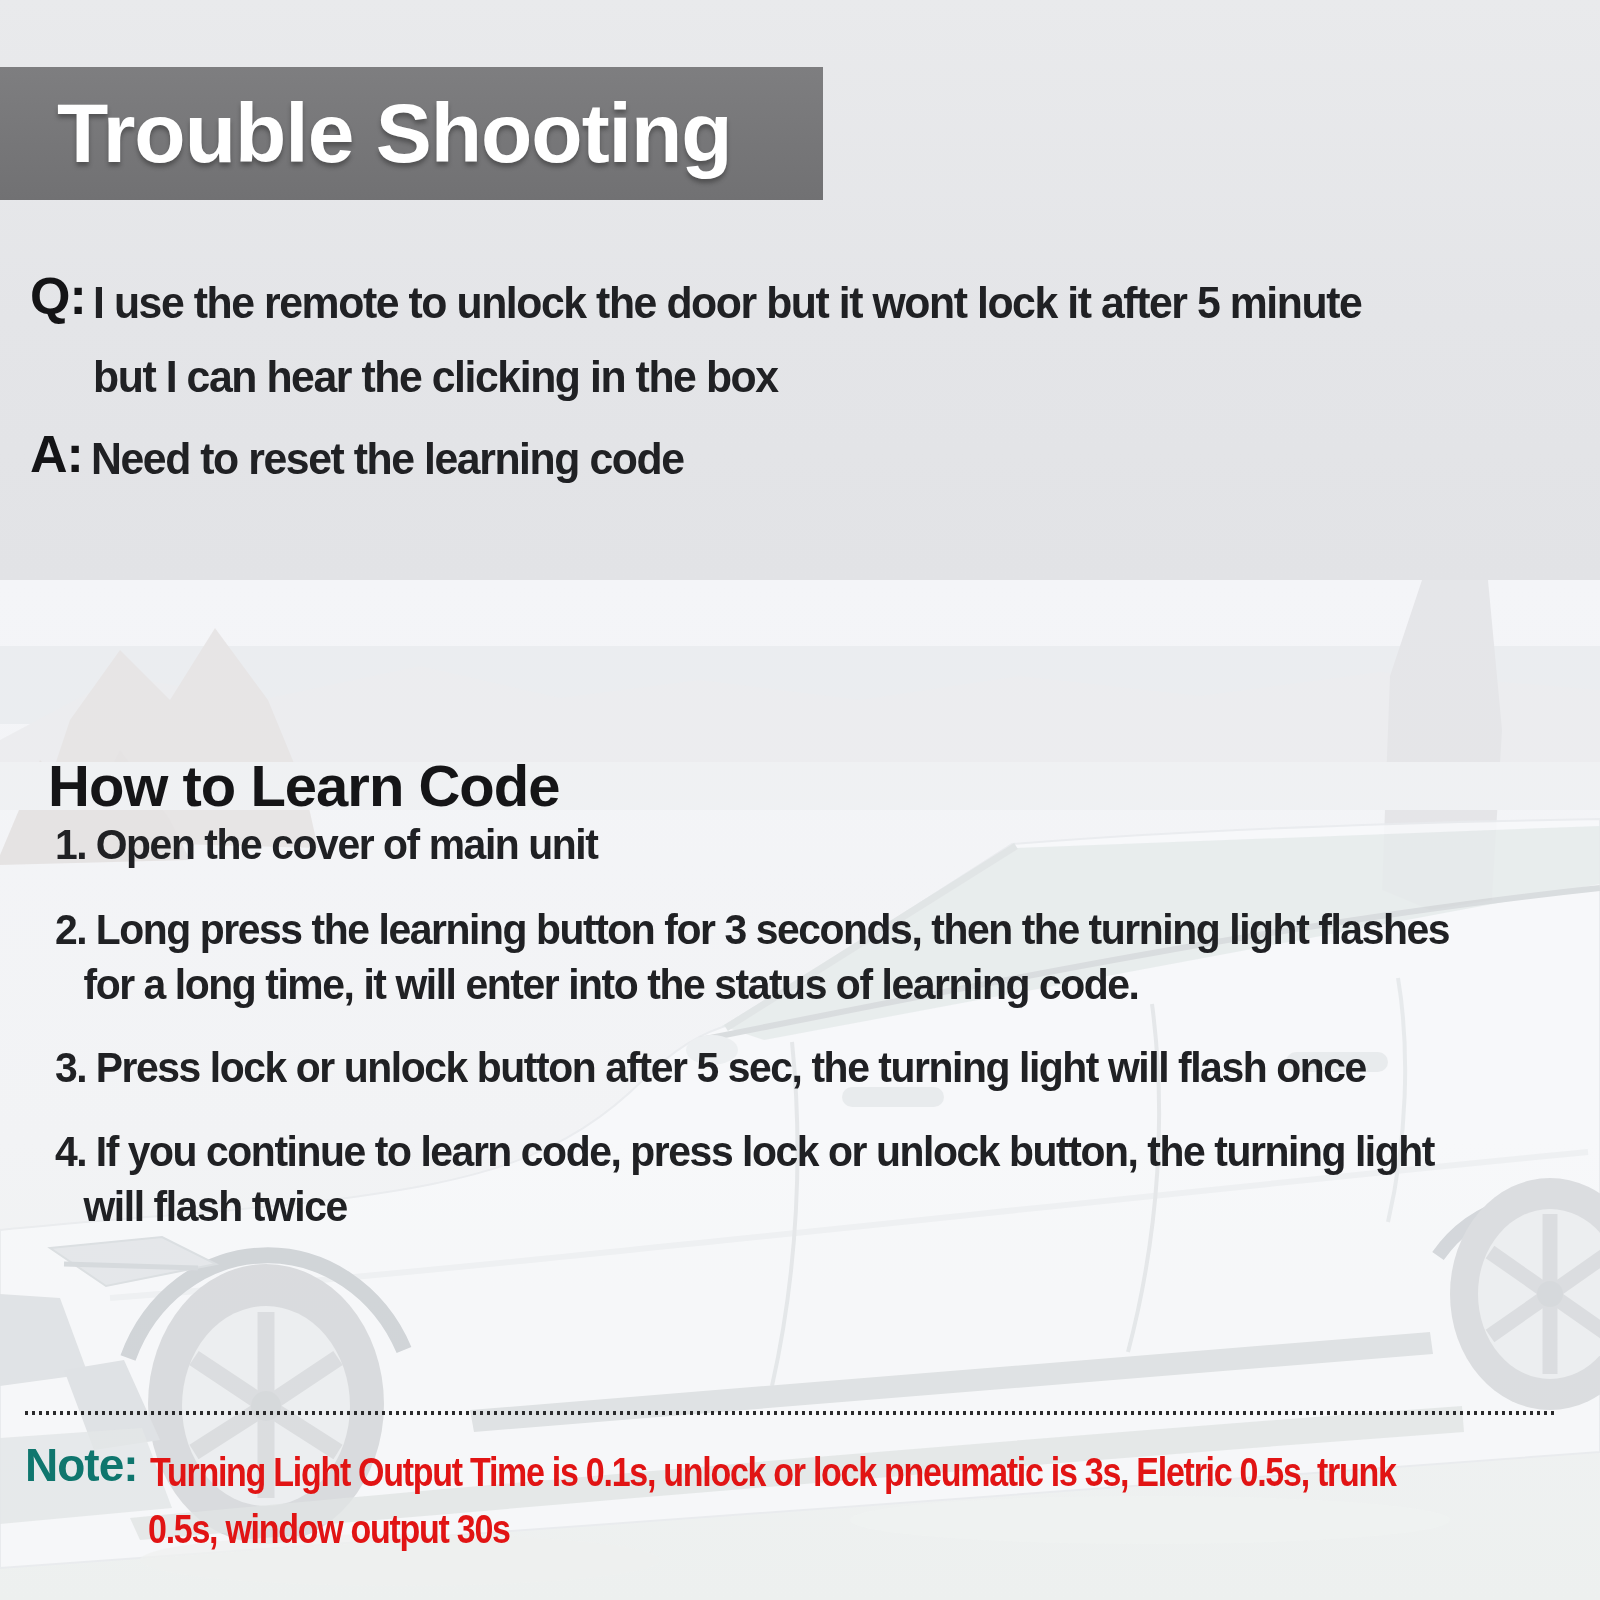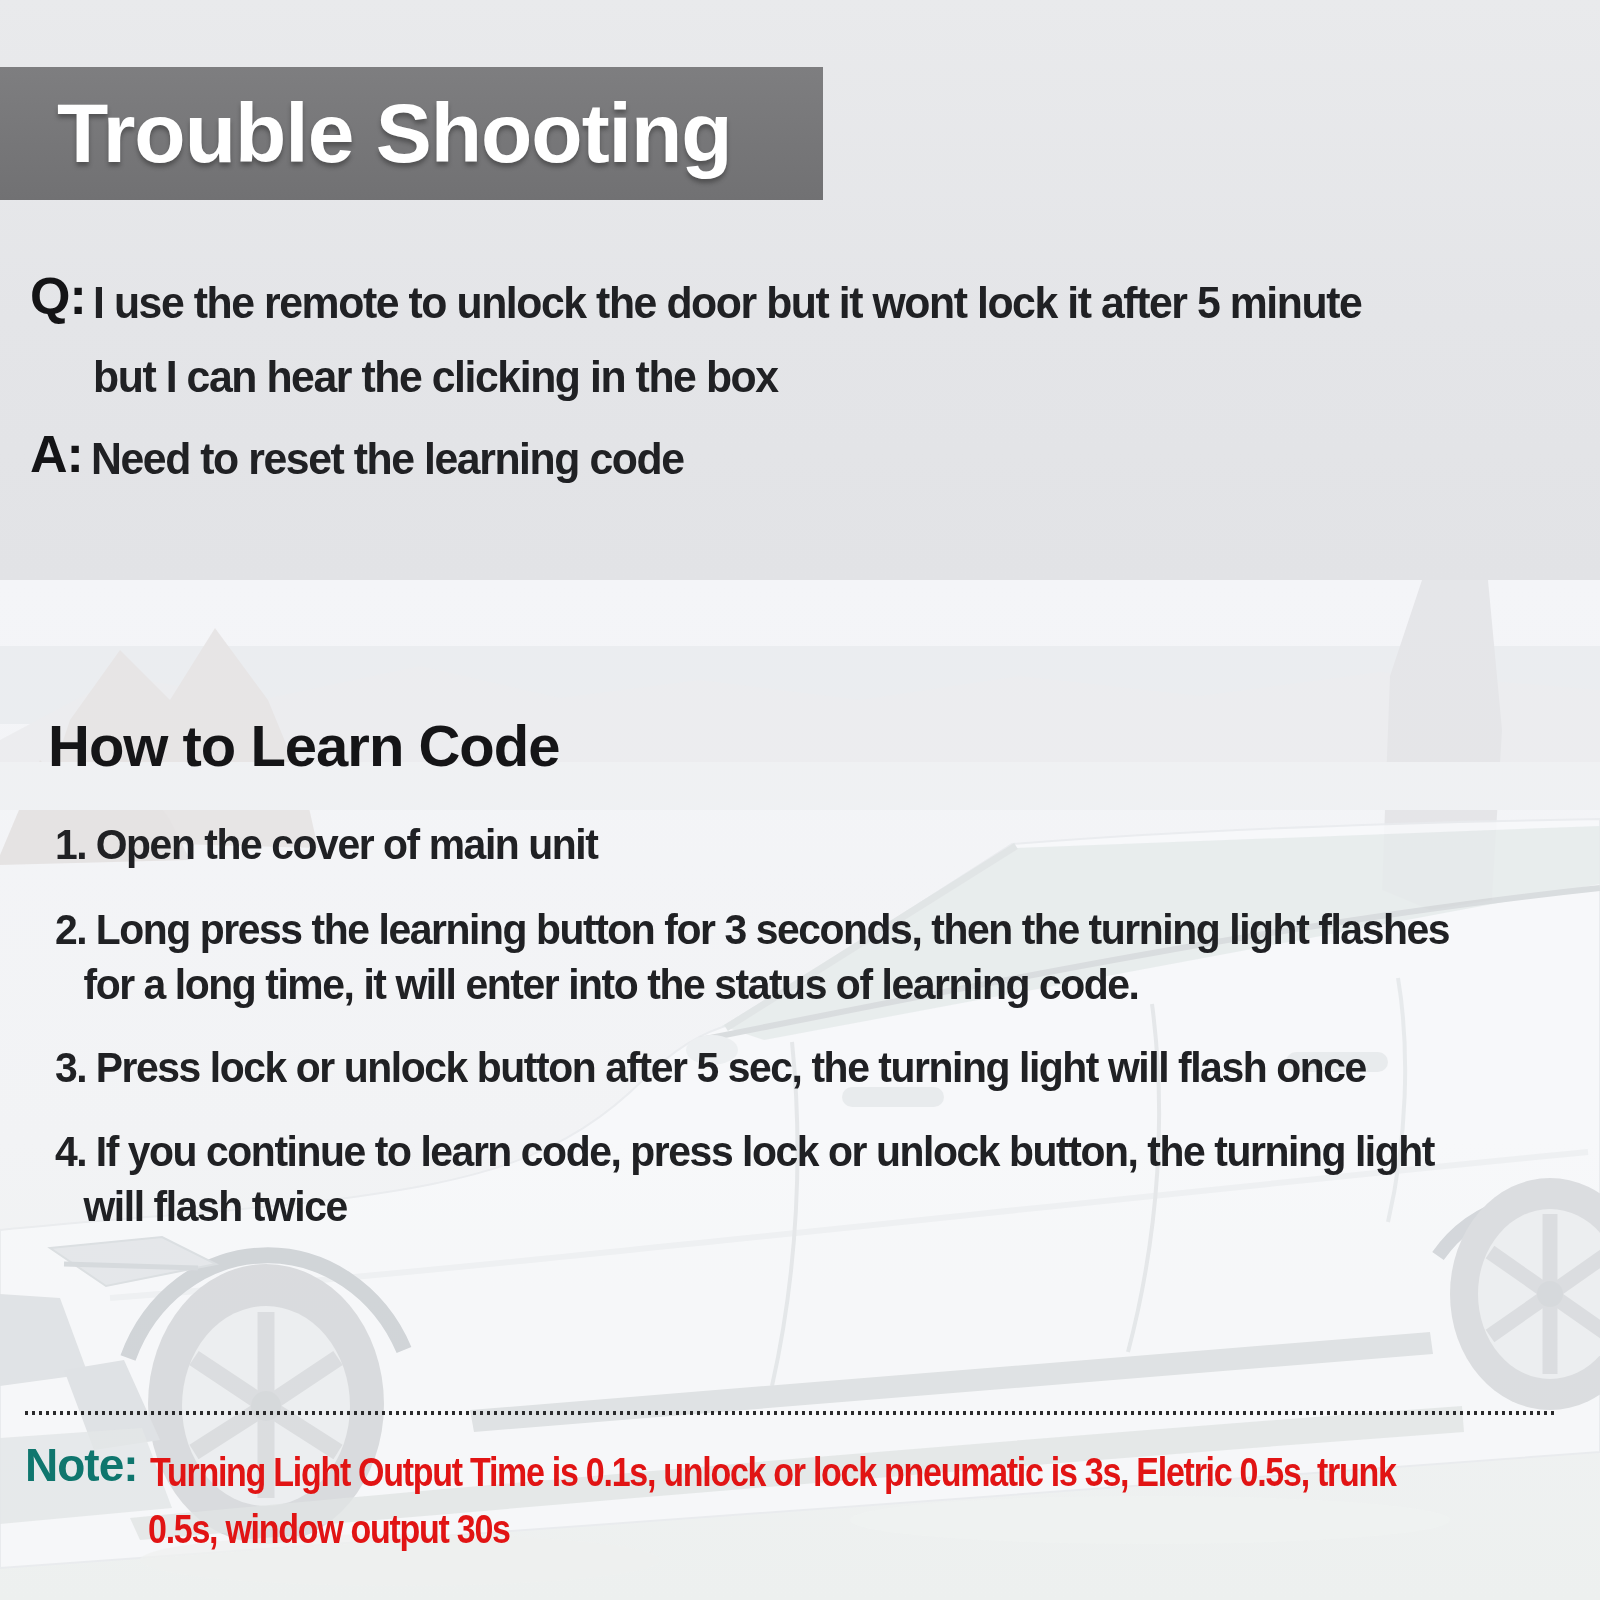--- a/index.html
+++ b/index.html
@@ -135,21 +135,21 @@
   <div class="header-bar">
     <div class="page-title">Trouble Shooting</div>
   </div>
 
   <div class="abs qa-label" style="left:30px;top:266px;">Q:</div>
   <div class="abs body-line" style="left:93px;top:277px;">I use the remote to unlock the door but it wont lock it after 5 minute</div>
   <div class="abs body-line" style="left:93px;top:351px;">but I can hear the clicking in the box</div>
   <div class="abs qa-label" style="left:30px;top:424px;">A:</div>
   <div class="abs body-line" style="left:91px;top:433px;">Need to reset the learning code</div>
 
-  <div class="abs heading" style="left:48px;top:712px;">How to Learn Code</div>
+  <div class="abs heading" style="left:48px;top:752px;">How to Learn Code</div>
 
   <div class="step" style="top:817px;">
     <span class="num">1.</span><span>Open the cover of main unit</span>
   </div>
 
   <div class="step" style="top:902px;">
     <span class="num">2.</span><span>Long press the learning button for 3 seconds, then the turning light flashes</span>
     <span class="wrap">for a long time, it will enter into the status of learning code.</span>
   </div>
 

